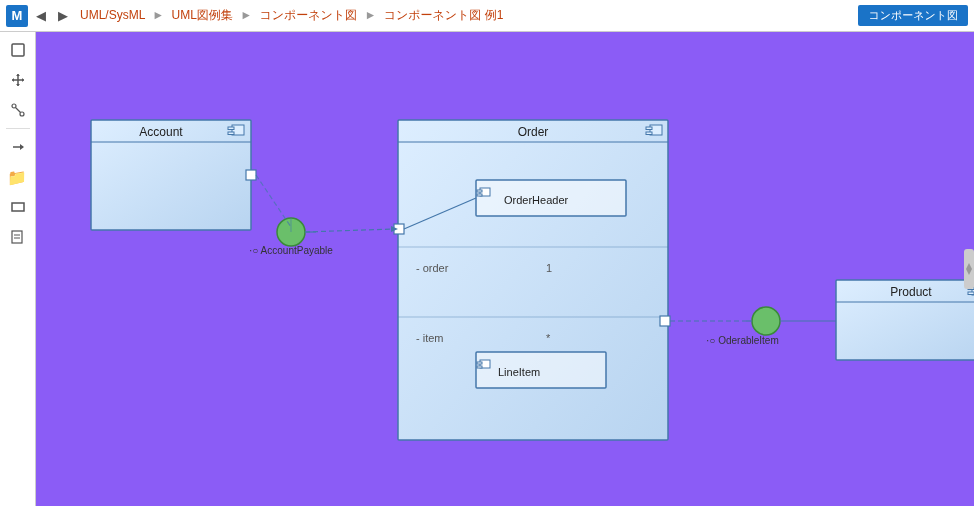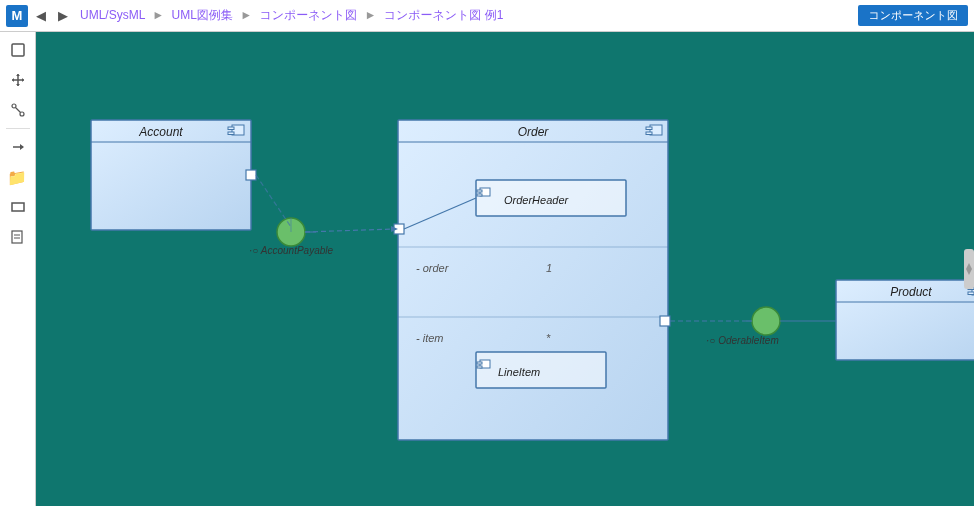--- a/index.html
+++ b/index.html
@@ -31,21 +31,21 @@
       cursor: pointer;
       padding: 2px 4px;
       border: none; background: none;
     }
     #topbar .breadcrumb {
       font-size: 12px;
       color: #333;
       margin-left: 4px;
       flex: 1;
     }
-    #topbar .breadcrumb span { color: #8b5cf6; }
+    #topbar .breadcrumb span { color: #c2410c; }
     #topbar .breadcrumb .sep { margin: 0 4px; color: #999; }
     #topbar .diagram-label {
       background: #1a73c7;
       color: #fff;
       font-size: 11px;
       padding: 3px 10px;
       border-radius: 2px;
     }
 
     
@@ -75,24 +75,23 @@
       display: flex; align-items: center; justify-content: center;
       border-radius: 2px;
       color: #555;
       font-size: 14px;
     }
     .tool-sep { width: 24px; height: 1px; background: #ddd; margin: 2px 0; }
 
     
     #canvas {
       flex: 1;
-      background: #0f766e;
+      background: #8b5cf6;
       position: relative;
       overflow: hidden;
-      font-style: italic;
     }
 
     
     svg.connectors {
       position: absolute;
       top: 0; left: 0;
       width: 100%; height: 100%;
       pointer-events: none;
       overflow: visible;
     }

